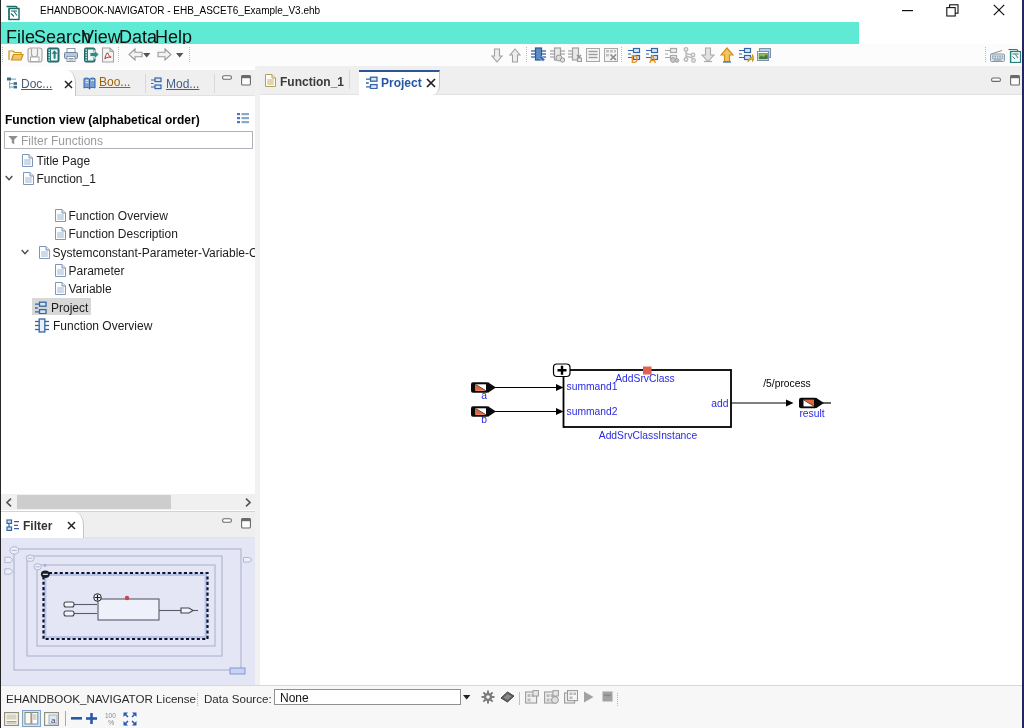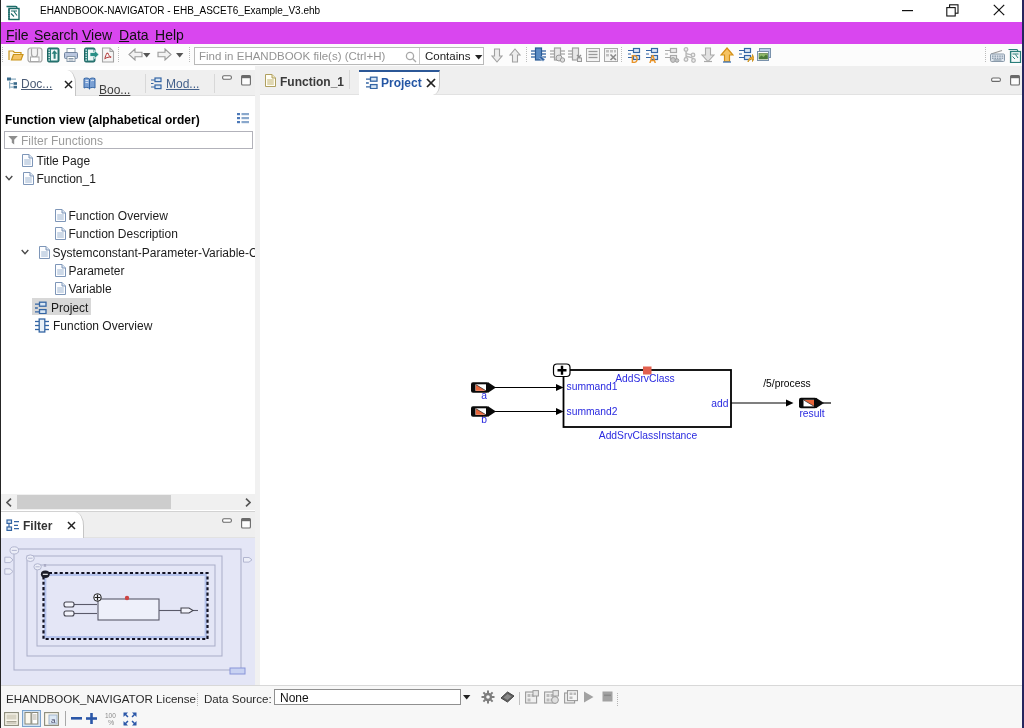--- a/index.html
+++ b/index.html
@@ -4,21 +4,21 @@
 <style>
 * { margin:0; padding:0; box-sizing:border-box; }
 html,body { width:1024px; height:728px; overflow:hidden; }
 body { font-family:"Liberation Sans", sans-serif; background:#fff; position:relative; }
 .abs { position:absolute; }
 svg { display:block; }
 #borders { position:absolute; left:0; top:0; width:1024px; height:728px; border-left:1px solid #262626; border-right:2px solid #26265e; z-index:99; pointer-events:none; }
 
 #title-text { position:absolute; left:40px; top:5px; font-size:10px; color:#000; }
 
-#menubar { position:absolute; left:0; top:22px; width:1022px; height:22px; background:#d946ef; font-size:14px; color:#111; }
+#menubar { position:absolute; left:0; top:22px; width:859px; height:22px; background:#5eead4; font-size:18px; color:#111; }
 #menubar span.mi { position:absolute; top:5px; }
 #menubar u { text-decoration:underline; }
 
 #toolbar { position:absolute; left:0; top:44px; width:1022px; height:22px; background:#fcfcfc; }
 .tbsep { position:absolute; top:3px; height:15px; width:0; border-left:1px dotted #bcbcbc; }
 #findbox { position:absolute; left:194px; top:3px; width:290px; height:18px; background:#fff; border:1px solid #b9b9b9; }
 #findbox .ph { position:absolute; left:4px; top:2px; font-size:11.5px; color:#949494; }
 #findbox .ct { position:absolute; left:230px; top:2px; font-size:11.5px; color:#1c1c1c; }
 #findbox .dv { position:absolute; left:224px; top:0; height:16px; border-left:1px solid #c8c8c8; }
 
@@ -285,32 +285,20 @@
         <circle cx="3.8" cy="6" r="0.7"></circle>
         <circle cx="3.8" cy="8" r="0.7"></circle>
         <circle cx="3.8" cy="10" r="0.7"></circle>
         <circle cx="3.8" cy="12" r="0.7"></circle>
         <circle cx="3.8" cy="14" r="0.7"></circle>
       </g>
     </svg>
   <div class="tbsep" style="left:2px"></div>
   <div class="tbsep" style="left:118px"></div>
   <div class="tbsep" style="left:189px"></div>
-  <div id="findbox">
-    <span class="ph">Find in EHANDBOOK file(s) (Ctrl+H)</span>
-    <svg class="abs" style="left:210px;top:3px" width="12" height="12" viewBox="0 0 12 12" fill="none" stroke="#a8a8a8" stroke-width="1.3">
-        <circle cx="5" cy="5" r="3.6"></circle>
-        <line x1="7.8" y1="7.8" x2="11" y2="11"></line>
-      </svg>
-    <div class="dv"></div>
-    <span class="ct">Contains</span>
-    <svg class="abs" style="left:280px;top:7px" width="8" height="5">
-        <path d="M0 0 h7.4 L3.7 4.4 Z" fill="#222"></path>
-      </svg>
-  </div>
   <div class="tbsep" style="left:526px"></div>
   <div class="tbsep" style="left:621px"></div>
   <div class="tbsep" style="left:985px"></div>
 </div>
 
 <div id="ltabbar">
   <div class="ltab" style="left:0;width:76px;background:#fff;border-right:1px solid #c5c5c5;border-top-right-radius:9px 14px;height:27px"></div>
   <svg class="abs" style="left:7px;top:7px" width="12" height="12" viewBox="0 0 12 12">
       <g fill="#3a6a8a">
         <rect x="0" y="0.5" width="4" height="3"></rect>
@@ -327,21 +315,21 @@
   <span class="abs ttxt" style="left:21px;top:7px;color:#4a5a74">Doc...</span>
   <svg class="abs" style="left:64px;top:10px" width="9" height="9" viewBox="0 0 9 9" stroke="#222" stroke-width="1.5">
       <line x1="1" y1="1" x2="8" y2="8"></line>
       <line x1="8" y1="1" x2="1" y2="8"></line>
     </svg>
   <svg class="abs" style="left:83px;top:7px" width="13" height="13" viewBox="0 0 13 13">
       <path d="M6.5 2 C5 0.8 2.5 0.8 1 1.6 V11 c1.5 -0.8 4 -0.8 5.5 0.4 c1.5 -1.2 4 -1.2 5.5 -0.4 V1.6 C10.5 0.8 8 0.8 6.5 2 Z" fill="#7aa0d4" stroke="#3465a4" stroke-width="1"></path>
       <path d="M6.5 2 V12.4" stroke="#3465a4" stroke-width="1"></path>
       <path d="M2.5 3.5 c1.2 -0.3 2.2 -0.2 3 0.3 M2.5 5.5 c1.2 -0.3 2.2 -0.2 3 0.3 M8 3.8 c1 -0.5 2 -0.6 3 -0.3" stroke="#fff" stroke-width="0.8" fill="none"></path>
     </svg>
-  <span class="abs ttxt" style="left:99px;top:13px;color:#404040">Boo...</span>
+  <span class="abs ttxt" style="left:99px;top:5px;color:#a16207">Boo...</span>
   <svg class="abs" style="left:150px;top:7px" width="13" height="13" viewBox="0 0 13 13">
       <g fill="none" stroke="#3465a4" stroke-width="1.2">
         <path d="M1 3 h4 M1 6.5 h2.5 M1 10 h4"></path>
         <rect x="5" y="1" width="6" height="3.6" fill="#d8e6f4"></rect>
         <rect x="5" y="8" width="6" height="3.6" fill="#d8e6f4"></rect>
       </g>
     </svg>
   <span class="abs ttxt" style="left:166px;top:7px;color:#44618c">Mod...</span>
   <div class="abs" style="left:145px;top:4px;width:0;height:19px;border-left:1px solid #d8d8d8"></div>
   <div class="abs" style="left:214px;top:4px;width:0;height:19px;border-left:1px solid #d8d8d8"></div>

